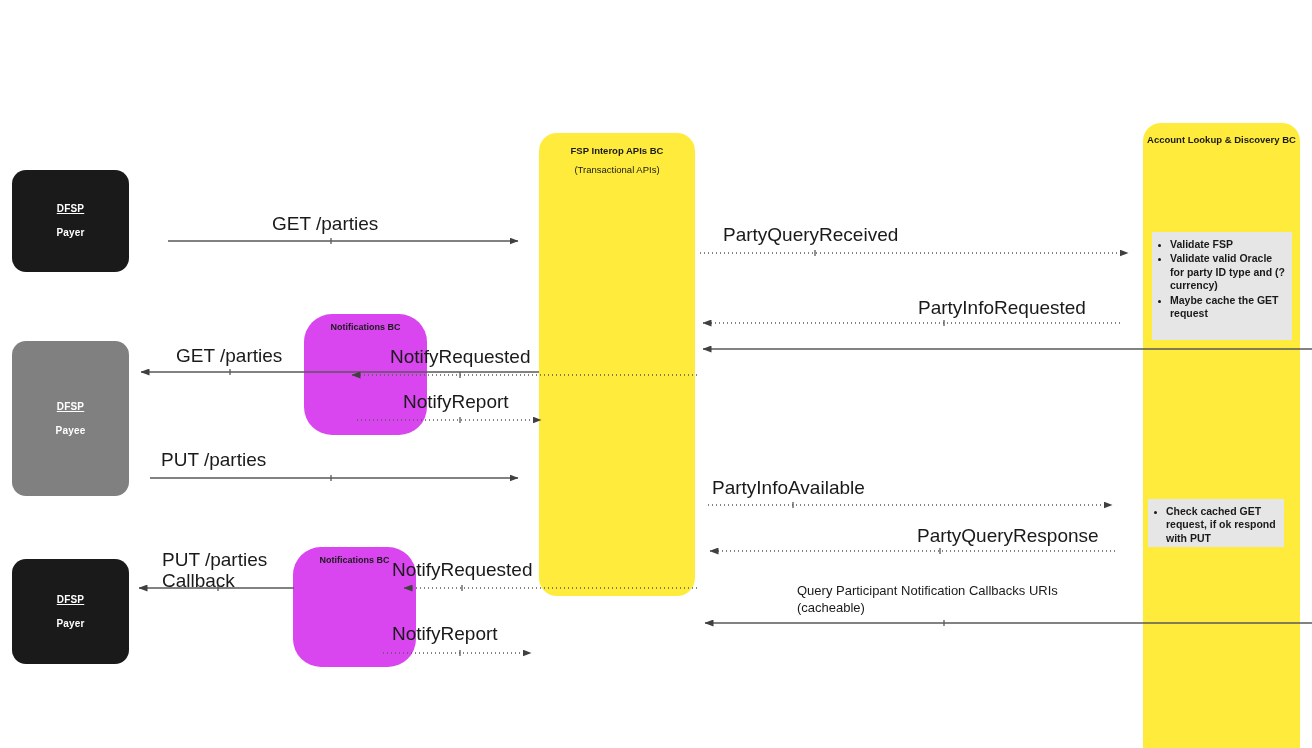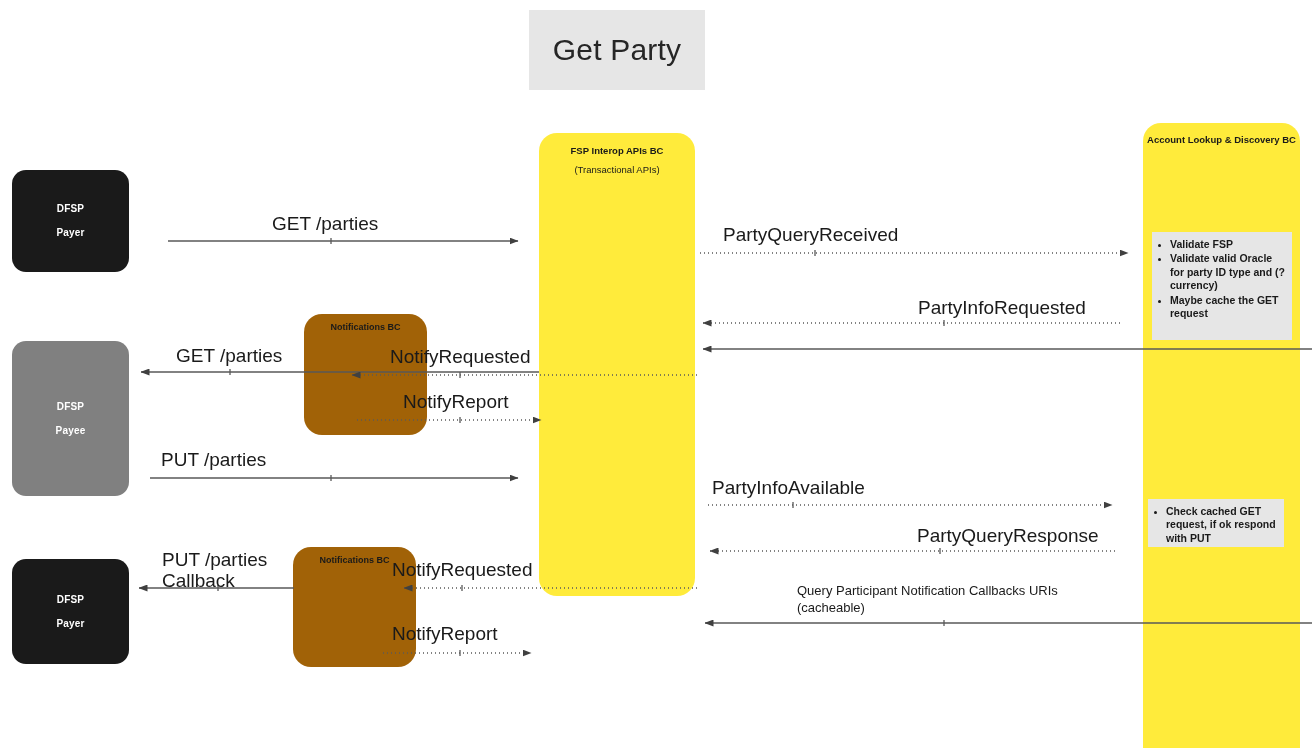--- a/index.html
+++ b/index.html
@@ -40,21 +40,21 @@
   .actor {
     border-radius: 14px;
     display: flex; flex-direction: column;
     align-items: center; justify-content: center;
     color: #ffffff;
     font-size: 10px;
     font-weight: bold;
     letter-spacing: 0.2px;
     line-height: 1;
   }
-  .actor .l1 { margin-bottom: 14px; }
+  .actor .l1 { margin-bottom: 14px; text-decoration: underline; }
   .actor-dark { background: #1a1a1a; }
   .actor-grey { background: #808080; }
 
   #dfsp-payer-top   { left: 12px;  top: 170px; width: 117px; height: 102px; }
   #dfsp-payee       { left: 12px;  top: 341px; width: 117px; height: 155px; }
   #dfsp-payer-bot   { left: 12px;  top: 559px; width: 117px; height: 105px; }
 
   
   .bc-col {
     background: #ffeb3b;
@@ -71,22 +71,22 @@
     font-weight: bold;
     color: #1a1a1a;
     line-height: 1.25;
   }
   #bc-fsp-title  { top: 12px; }
   #bc-fsp-sub    { top: 31px; font-weight: normal; font-size: 9.5px; }
   #bc-alsd-title { top: 11px; }
 
   
   .notif-box {
-    background: #a16207;
-    border-radius: 18px;
+    background: #d946ef;
+    border-radius: 28px;
   }
   #notif-top { left: 304px; top: 314px; width: 123px; height: 121px; }
   #notif-bot { left: 293px; top: 547px; width: 123px; height: 120px; }
   .notif-title {
     position: absolute;
     left: 0; right: 0; top: 8px;
     text-align: center;
     font-size: 9px;
     font-weight: bold;
     color: #1a1a1a;
@@ -145,23 +145,20 @@
     stroke-dasharray: 1 3;
     fill: none;
   }
   .tick { stroke: #595959; stroke-width: 1.3px; }
 </style>
 </head>
 <body>
 
 <div id="canvas">
 
-  <div class="abs" id="title-box">
-    <div id="title-text">Get Party</div>
-  </div>
 
   <div class="abs bc-col" id="bc-fsp">
     <div class="bc-col-title" id="bc-fsp-title">FSP Interop APIs BC</div>
     <div class="bc-col-title" id="bc-fsp-sub">(Transactional APIs)</div>
   </div>
 
   <div class="abs bc-col" id="bc-alsd">
     <div class="bc-col-title" id="bc-alsd-title">Account Lookup &amp; Discovery BC</div>
   </div>
 

